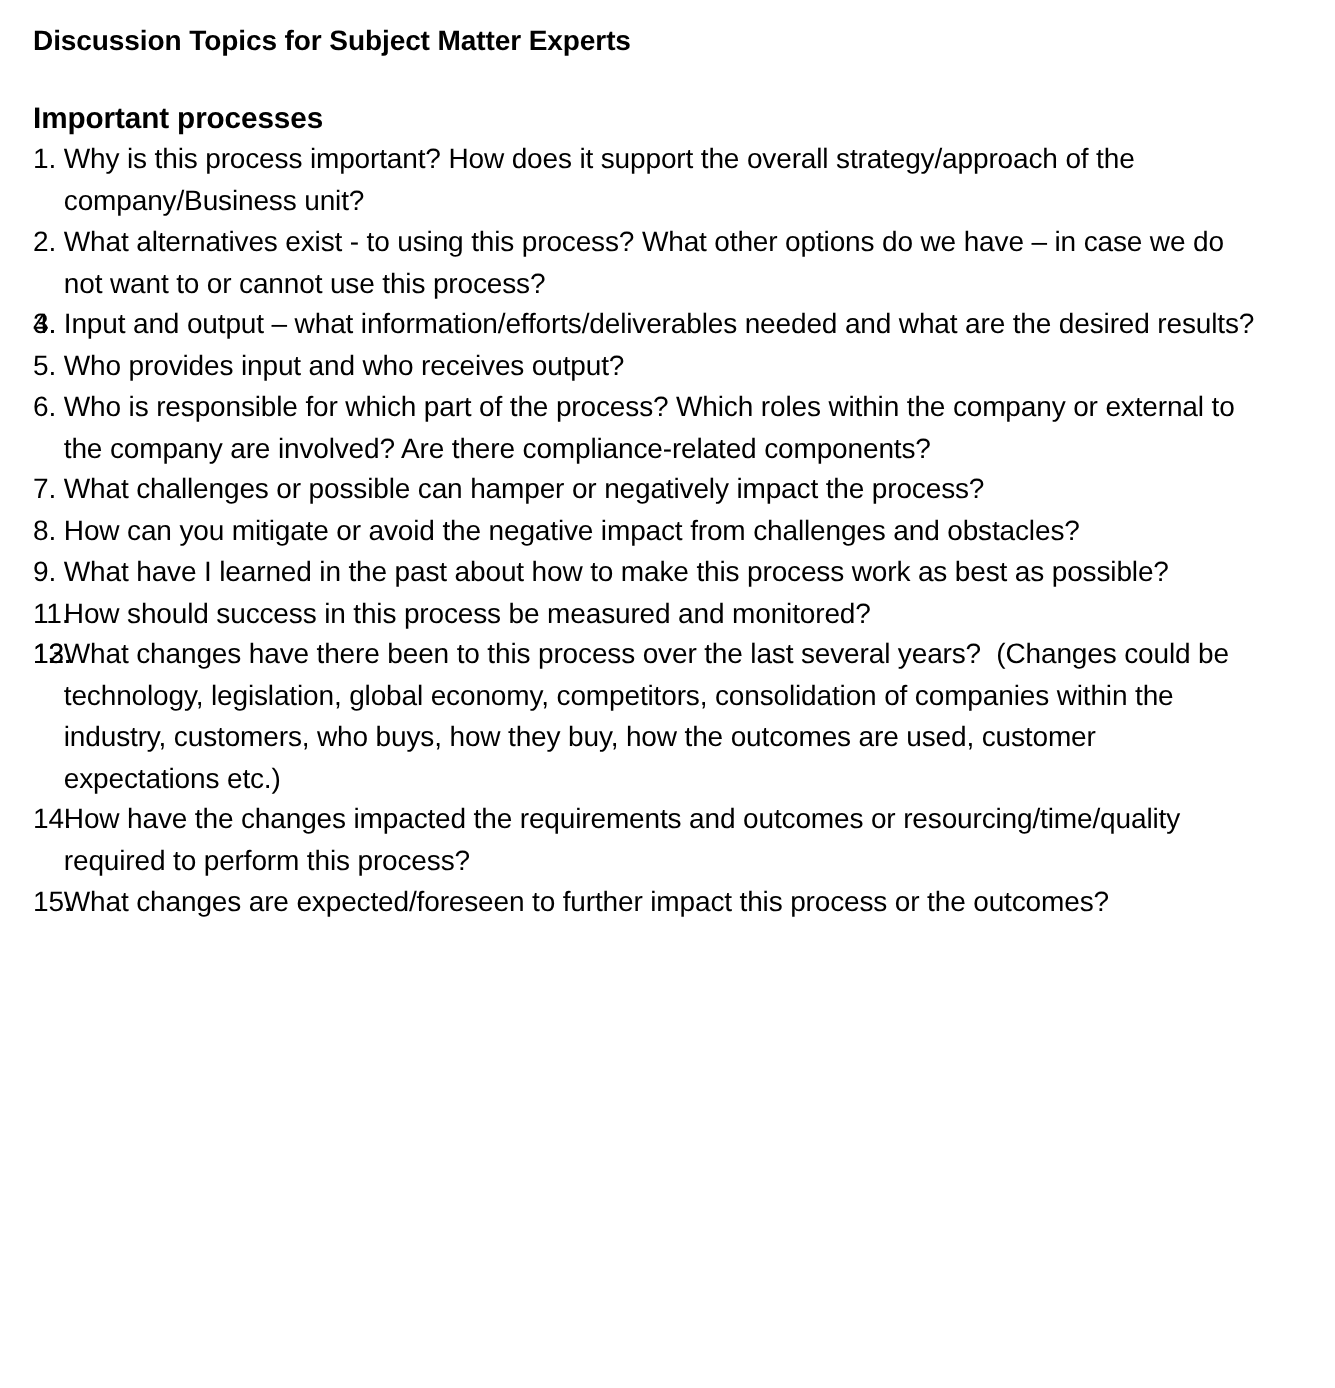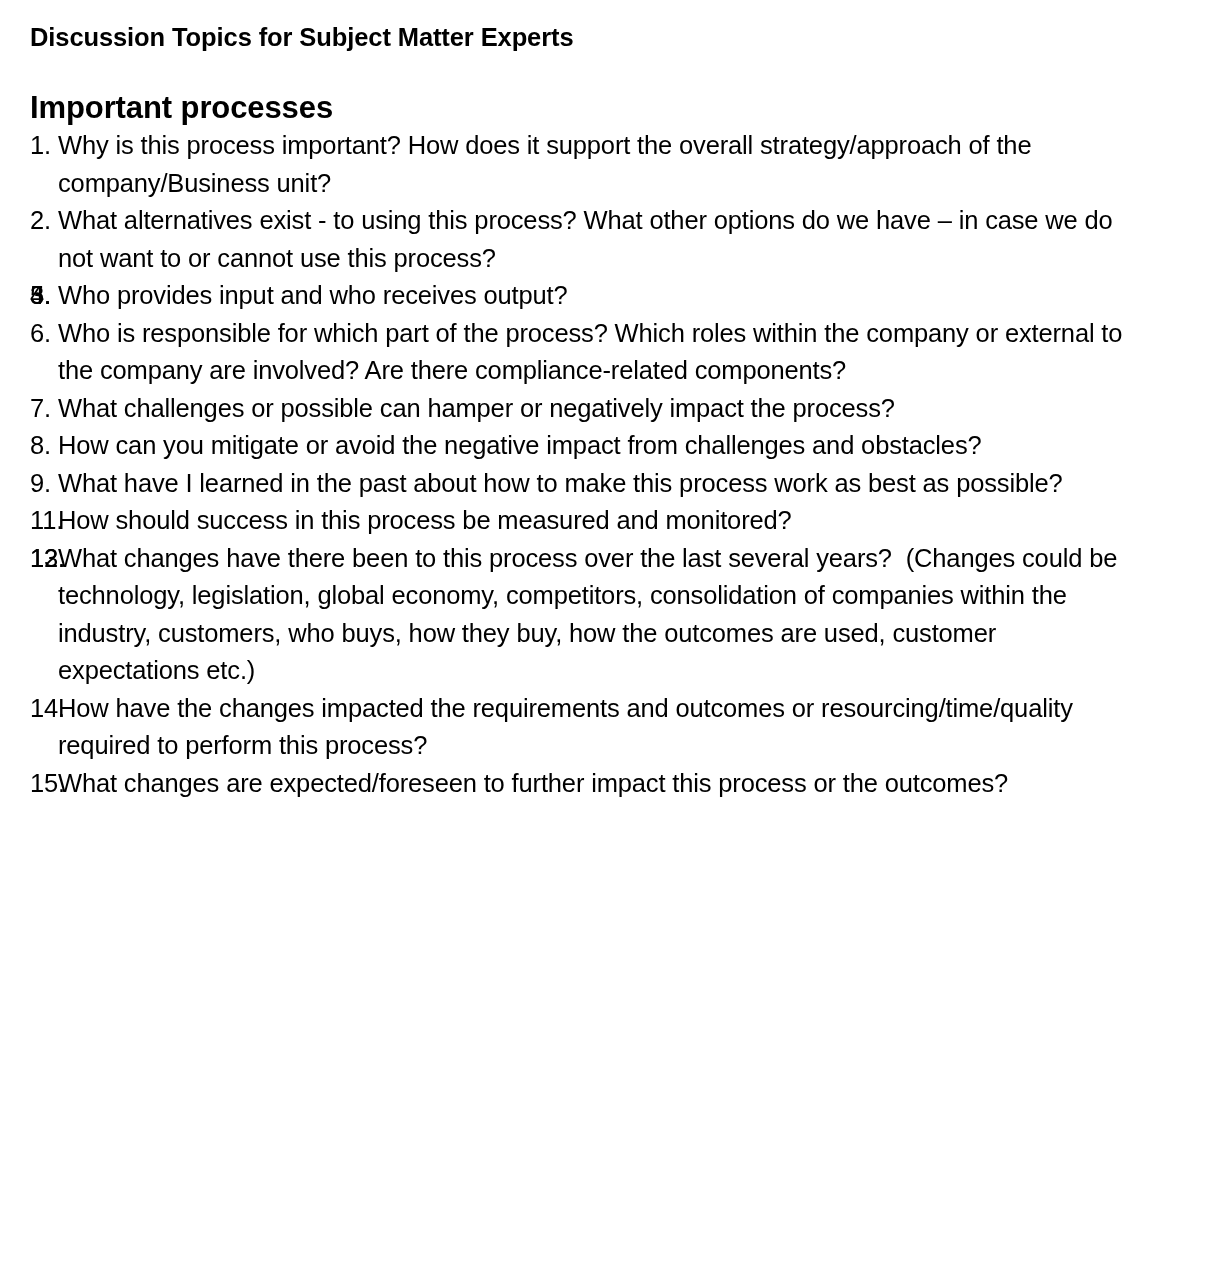--- a/index.html
+++ b/index.html
@@ -26,21 +26,21 @@
     font-weight: bold;
     line-height: 34px;
     letter-spacing: -0.1px;
     margin: 0;
     padding: 0;
   }
   .spacer {
     height: 35px;
   }
   .section-heading {
-    font-size: 31px;
+    font-size: 27px;
     font-weight: bold;
     line-height: 37px;
     letter-spacing: -0.1px;
     margin: 0 0 1px 0;
     padding: 0;
   }
   .topic-list {
     list-style: none;
     margin: 0;
     padding: 0;
@@ -76,21 +76,21 @@
   <h1 class="doc-title">Discussion Topics for Subject Matter Experts</h1>
 
   <div class="spacer"></div>
 
   <h2 class="section-heading">Important processes</h2>
 
   <ol class="topic-list" id="topic-list">
       <li class="topic-item"><span class="topic-num">1.</span><span class="topic-text">Why is this process important? How does it support the overall strategy/approach of the company/Business unit?</span></li>
       <li class="topic-item"><span class="topic-num">2.</span><span class="topic-text">What alternatives exist - to using this process? What other options do we have – in case we do not want to or cannot use this process?</span></li>
       <li class="topic-item"><span class="topic-num">3.</span></li>
-      <li class="topic-item"><span class="topic-num">4.</span></li>
+      <li class="topic-item"><span class="topic-num">4.</span><span class="topic-text">Input and output – what information/efforts/deliverables needed and what are the desired results?</span></li>
       <li class="topic-item"><span class="topic-num">5.</span><span class="topic-text">Who provides input and who receives output?</span></li>
       <li class="topic-item"><span class="topic-num">6.</span><span class="topic-text">Who is responsible for which part of the process? Which roles within the company or external to the company are involved? Are there compliance-related components?</span></li>
       <li class="topic-item"><span class="topic-num">7.</span><span class="topic-text">What challenges or possible can hamper or negatively impact the process?</span></li>
       <li class="topic-item"><span class="topic-num">8.</span><span class="topic-text">How can you mitigate or avoid the negative impact from challenges and obstacles?</span></li>
       <li class="topic-item"><span class="topic-num">9.</span><span class="topic-text">What have I learned in the past about how to make this process work as best as possible?</span></li>
       <li class="topic-item"><span class="topic-num">11.</span><span class="topic-text">How should success in this process be measured and monitored?</span></li>
       <li class="topic-item"><span class="topic-num">12.</span></li>
       <li class="topic-item"><span class="topic-num">13.</span><span class="topic-text">What changes have there been to this process over the last several years?  (Changes could be technology, legislation, global economy, competitors, consolidation of companies within the industry, customers, who buys, how they buy, how the outcomes are used, customer expectations etc.)</span></li>
       <li class="topic-item"><span class="topic-num">14.</span><span class="topic-text">How have the changes impacted the requirements and outcomes or resourcing/time/quality required to perform this process?</span></li>
       <li class="topic-item"><span class="topic-num">15.</span><span class="topic-text">What changes are expected/foreseen to further impact this process or the outcomes?</span></li>

